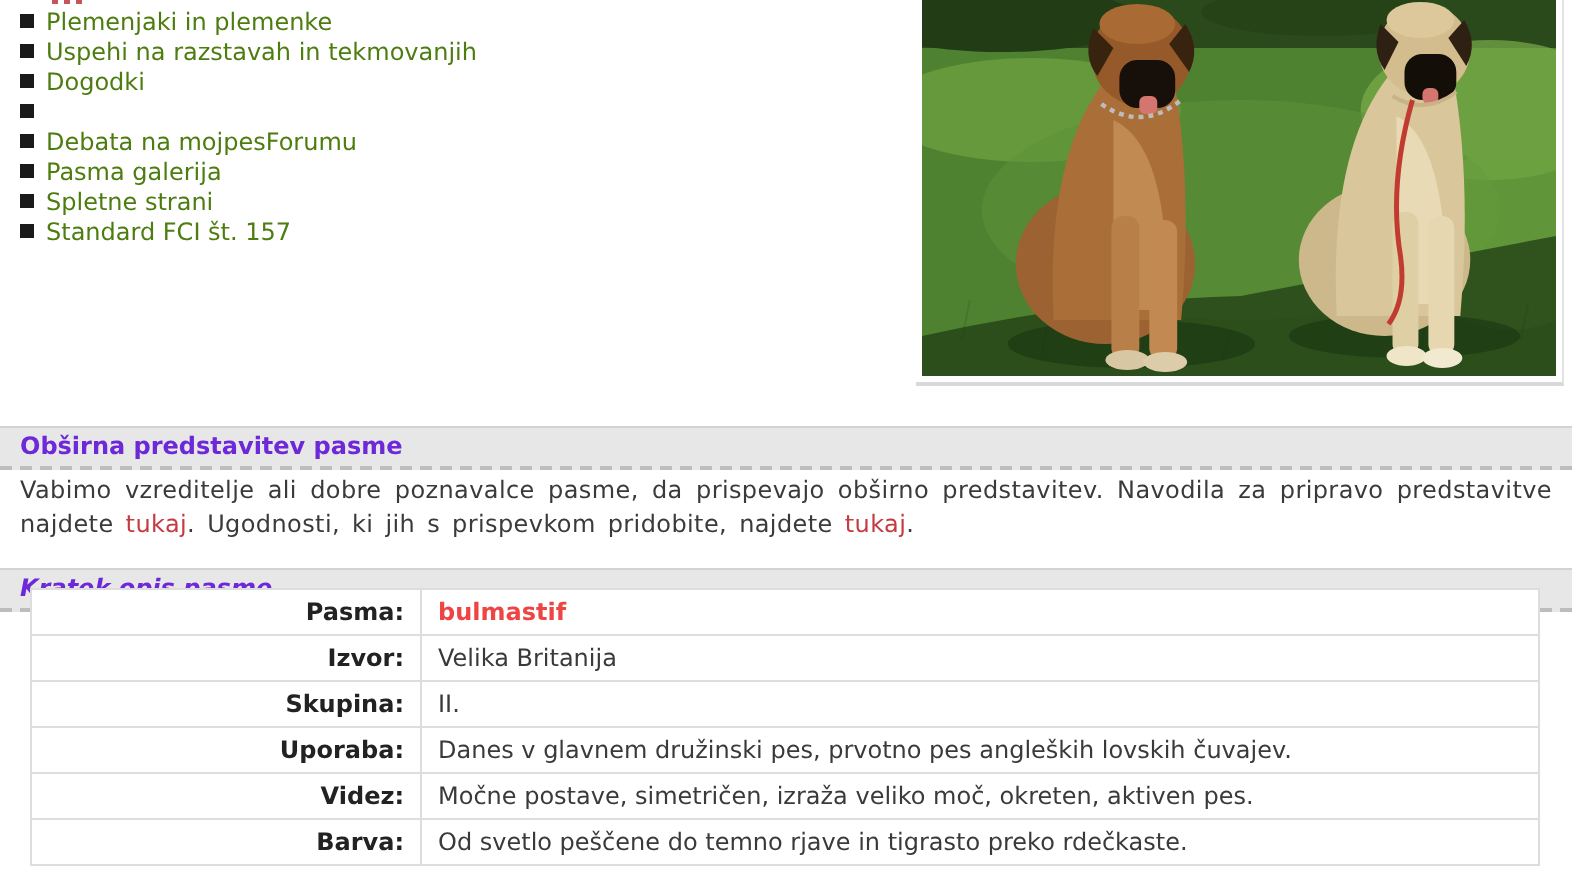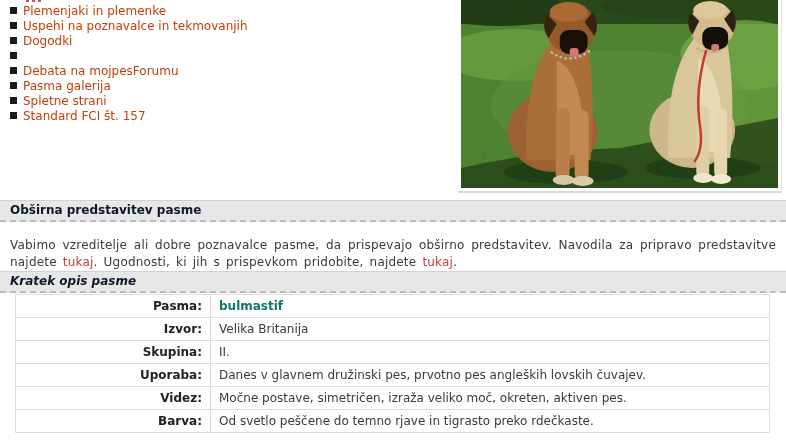--- a/index.html
+++ b/index.html
@@ -20,39 +20,39 @@
     list-style:none;margin:0;padding:0;
   }
   .menu li{
     height:15px;line-height:15px;white-space:nowrap;
   }
   .bullet{
     display:inline-block;width:7px;height:7px;background:#1a1a1a;
     margin-right:6px;vertical-align:1px;
   }
   .menu a{
-    color:#c2410c;text-decoration:none;cursor:pointer;
+    color:#4d7c0f;text-decoration:none;cursor:pointer;
   }
   .menu .plain{color:#3a3a3a;}
   
   .photo{
     position:absolute;left:458px;top:0;width:324px;height:193px;
     background:#ffffff;
     border-bottom:2px solid #d9d9d9;border-right:1px solid #e3e3e3;
     padding:0 3px 3px 3px;box-sizing:border-box;
   }
   .photo svg{display:block;width:100%;height:100%;}
   
   .section-bar{
     position:absolute;left:0;right:0;height:16px;
     background:#e7e7e7;
     border-top:1px solid #d2d2d2;
     border-bottom:2px dashed #bdbdbd;
     padding:2px 0 1px 10px;
-    font-weight:bold;color:#0f172a;line-height:15px;
+    font-weight:bold;color:#6d28d9;line-height:15px;margin-top:13px;
   }
   .bar-1{top:200px;}
   .bar-2{top:271px;font-style:italic;}
   
   .intro{
     position:absolute;left:10px;top:225px;width:766px;
     text-align:justify;line-height:17px;
     word-spacing:2px;letter-spacing:.2px;color:#3a3a3a;
   }
   .intro a{color:#c43b42;text-decoration:none;cursor:pointer;}
@@ -62,30 +62,30 @@
     border-collapse:collapse;table-layout:fixed;
     background:#fff;font-size:12px;color:#3a3a3a;
   }
   .breed-table,.breed-table td{border:1px solid #ddd;}
   .breed-table td{
     padding:3px 8px;line-height:16px;vertical-align:top;
   }
   .breed-table td.lbl{
     width:178px;text-align:right;font-weight:bold;color:#222;
   }
-  .breed-table .breed-link{color:#0f766e;font-weight:bold;text-decoration:none;cursor:pointer;}
+  .breed-table .breed-link{color:#ef4444;font-weight:bold;text-decoration:none;cursor:pointer;}
 </style>
 </head>
 <body>
 
 <div class="top-sliver"></div>
 
 <ul class="menu">
   <li><span class="bullet"></span><a href="#">Plemenjaki in plemenke</a></li>
-  <li><span class="bullet"></span><a href="#">Uspehi na poznavalce in tekmovanjih</a></li>
+  <li><span class="bullet"></span><a href="#">Uspehi na razstavah in tekmovanjih</a></li>
   <li><span class="bullet"></span><a href="#">Dogodki</a></li>
   <li><span class="bullet"></span></li>
   <li><span class="bullet"></span><a href="#">Debata na mojpesForumu</a></li>
   <li><span class="bullet"></span><a href="#">Pasma galerija</a></li>
   <li><span class="bullet"></span><a href="#">Spletne strani</a></li>
   <li><span class="bullet"></span><a href="#">Standard FCI št. 157</a></li>
 </ul>
 
 <div class="photo">
   <svg viewBox="0 0 318 188" preserveAspectRatio="none">

